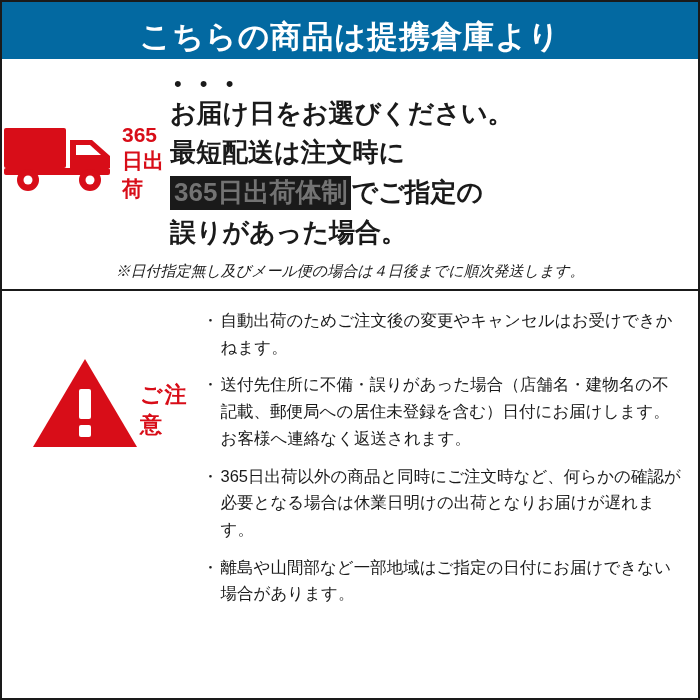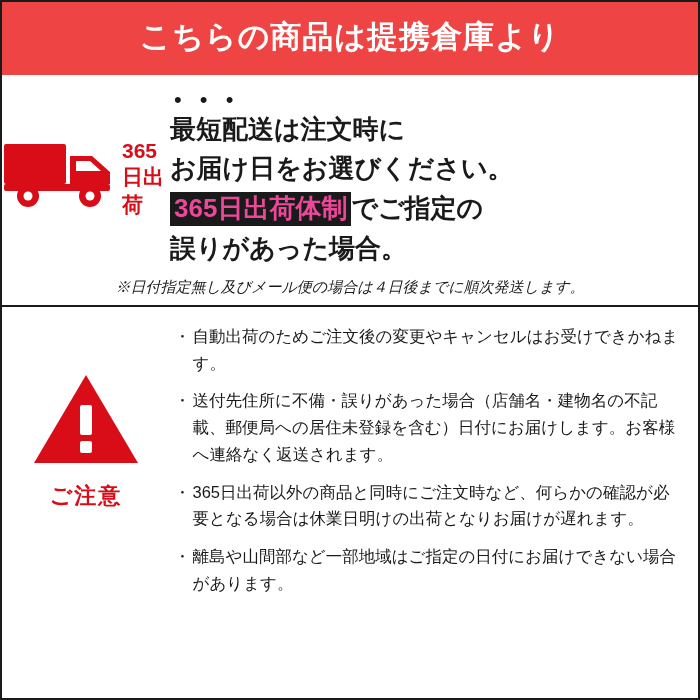--- a/index.html
+++ b/index.html
@@ -19,23 +19,23 @@
     height: 700px;
     box-sizing: border-box;
     border: 2px solid #1a1a1a;
     display: flex;
     flex-direction: column;
     background: #ffffff;
   }
 
   
   .header {
-    background: #ef4444;
+    background: #0369a1;
     color: #ffffff;
-    padding: 14px 10px 16px 10px;
+    padding: 14px 10px 0 10px;
     text-align: center;
     flex: 0 0 auto;
   }
   .header-line {
     font-size: 31px;
     font-weight: bold;
     letter-spacing: 1px;
     line-height: 1.38;
     white-space: nowrap;
   }
@@ -86,21 +86,21 @@
   .dots {
     letter-spacing: 6px;
     color: #1a1a1a;
     font-size: 22px;
     line-height: 0.6;
     margin-left: 4px;
     margin-bottom: 4px;
   }
   .hl {
     background: #1a1a1a;
-    color: #ec4899;
+    color: #737373;
     padding: 1px 4px 3px 4px;
   }
   .mid-note {
     font-size: 15px;
     color: #1a1a1a;
     text-align: center;
     margin-top: 10px;
     padding: 0 12px 2px 12px;
     white-space: nowrap;
     font-style: italic;
@@ -110,23 +110,24 @@
   .bottom {
     flex: 1 1 auto;
     display: flex;
     align-items: flex-start;
     padding-top: 12px;
   }
   .caution-col {
     width: 168px;
     flex: 0 0 168px;
     display: flex;
-    flex-direction: column;
+    flex-direction: row;
     align-items: center;
     padding-top: 52px;
+    padding-left: 28px;
   }
   .caution-label {
     color: #d80d18;
     font-size: 22px;
     font-weight: bold;
     margin-top: 10px;
     letter-spacing: 2px;
   }
   .notes-col {
     flex: 1 1 auto;
@@ -177,22 +178,22 @@
               <circle cx="88" cy="62" r="11"></circle>
               <circle cx="88" cy="62" r="4.5" fill="#ffffff"></circle>
             </g>
           </svg>
         </span>
         <div class="truck-label">365日出荷</div>
       </div>
 
       <div class="mid-text-col">
         <div class="dots">• • •</div>
+        <div class="mid-line">お届け日をお選びください。</div>
         <div class="mid-line">最短配送は注文時に</div>
-        <div class="mid-line">お届け日をお選びください。</div>
         <div class="mid-line"><span class="hl">365日出荷体制</span><span>でご指定の</span></div>
         <div class="mid-line">誤りがあった場合。</div>
       </div>
 
     </div>
     <div class="mid-note">※日付指定無し及びメール便の場合は４日後までに順次発送します。</div>
   </div>
 
   <div class="bottom">
 

